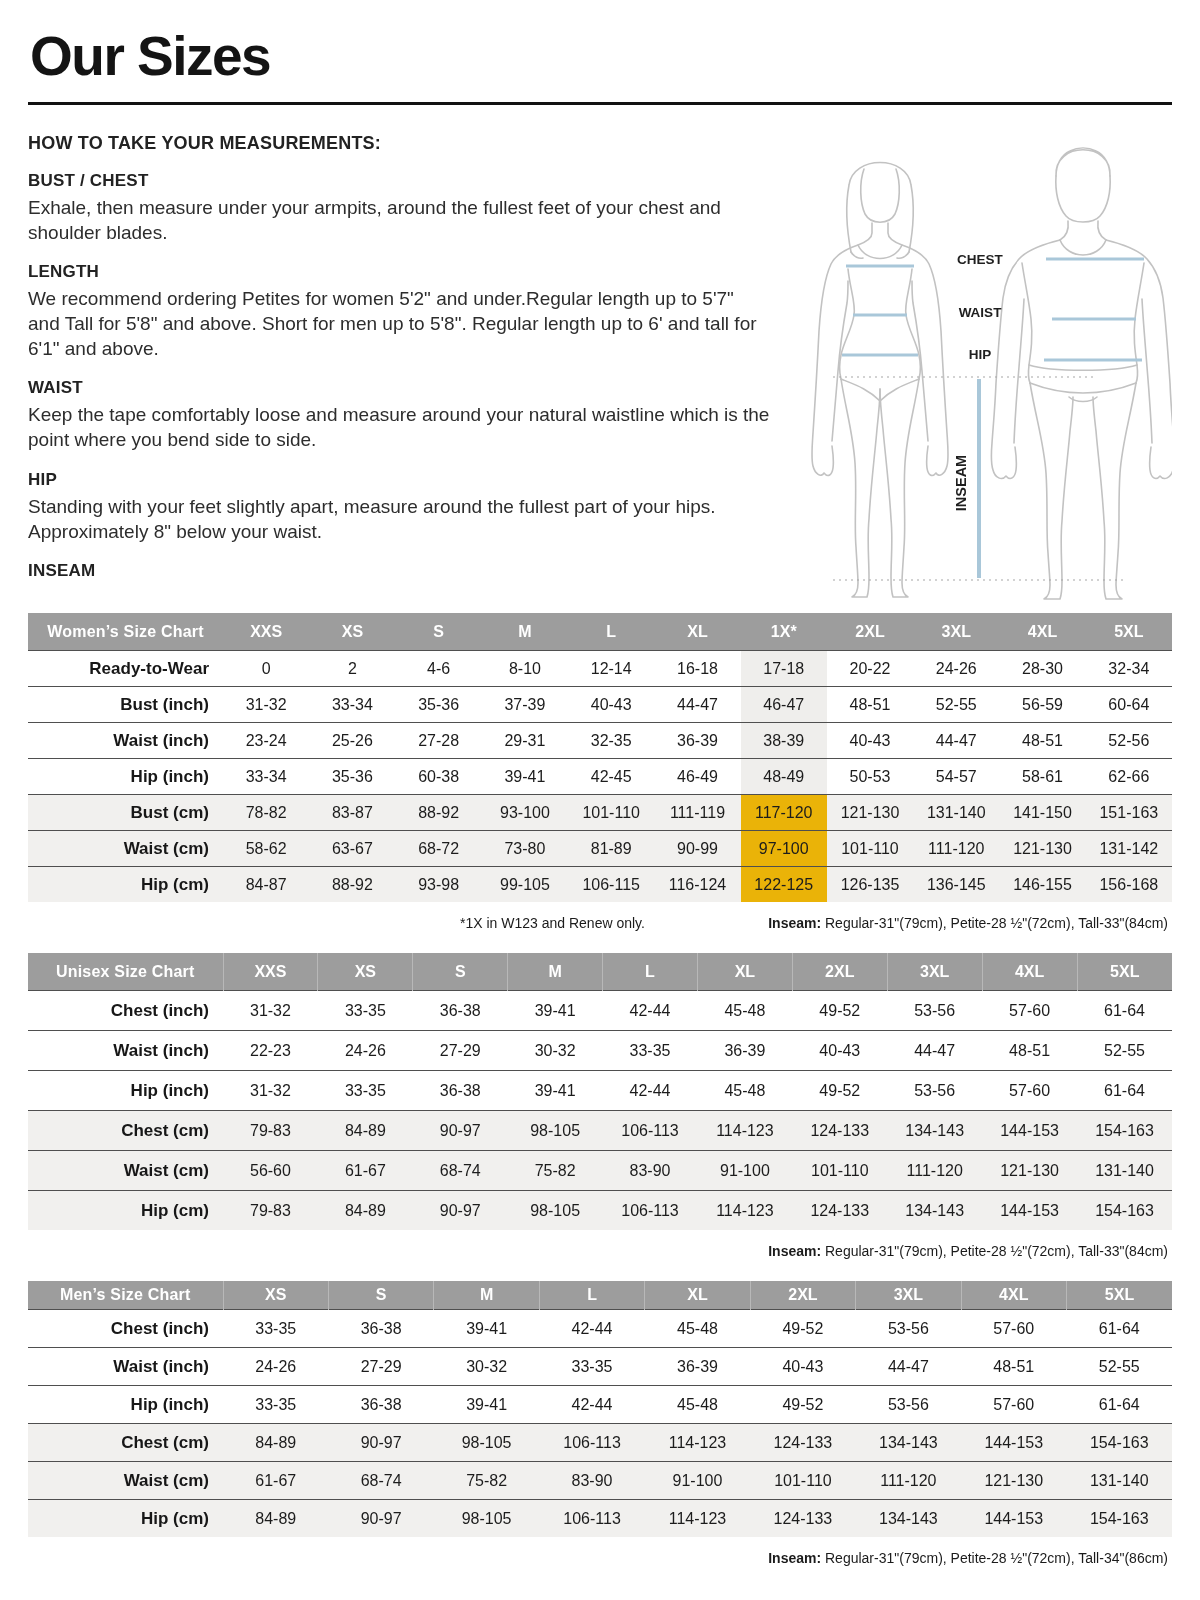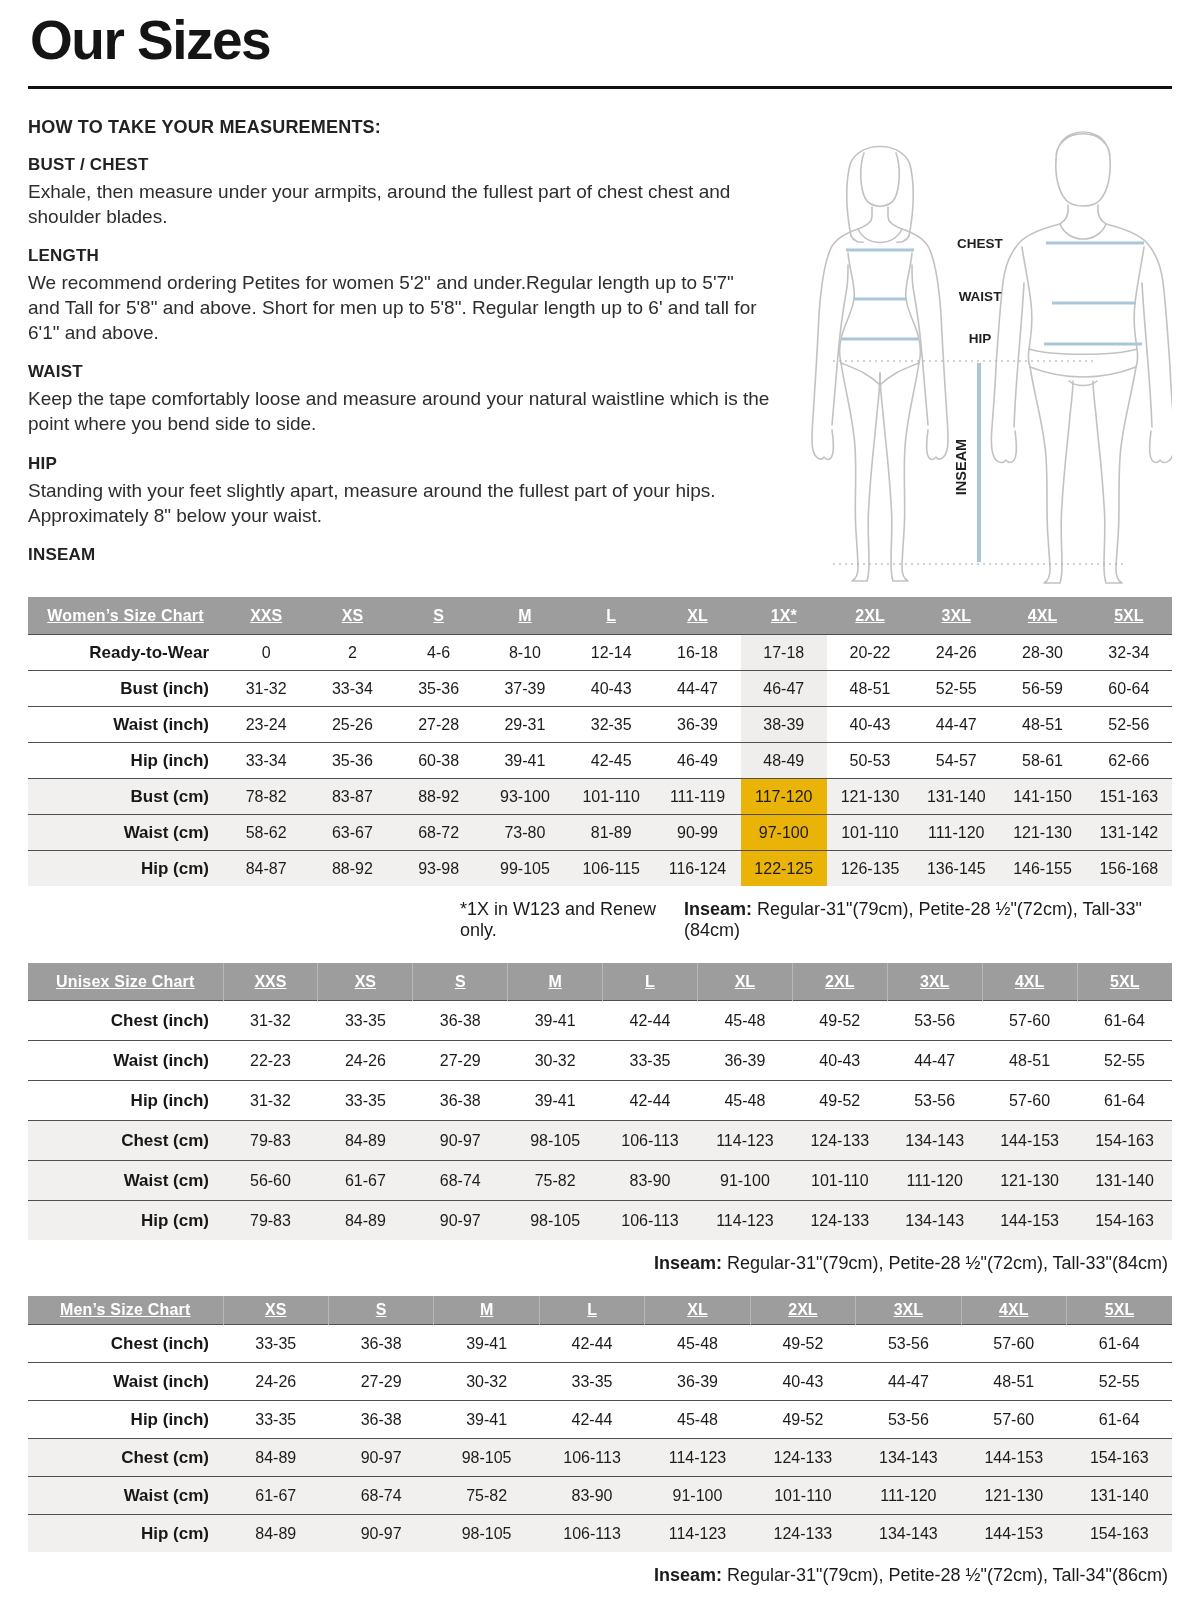--- a/index.html
+++ b/index.html
@@ -1,43 +1,43 @@
 <!DOCTYPE html>
 <html><head>
 <meta charset="utf-8">
 <style>
   html,body{margin:0;padding:0;background:#fff;}
   body{width:1200px;height:1600px;overflow:hidden;font-family:"Liberation Sans",sans-serif;color:#1d1d1d;}
-  .page{padding:8px 28px 0 28px;}
+  .page{padding:24px 28px 0 28px;}
 
   h1[data-name="page-title"]{font-size:55px;font-weight:800;letter-spacing:-1.5px;color:#141414;margin:0 0 14px 2px;}
   .rule{border:none;border-top:3px solid #121212;margin:0 0 24px 0;}
 
   .intro{display:flex;align-items:flex-start;}
   .intro-text{width:742px;}
   .howto{font-size:18px;font-weight:700;letter-spacing:.2px;margin:4px 0 6px 0;color:#222;}
   .m-section h3{font-size:17px;font-weight:700;margin:17px 0 4px 0;color:#222;letter-spacing:.2px;}
   .m-section p{font-size:19px;line-height:1.32;margin:0;color:#2d2d2d;}
   .diagram-wrap{flex:1;display:flex;justify-content:flex-end;padding-top:2px;}
 
   .tables{margin-top:10px;}
   table.size-table{width:100%;border-collapse:collapse;table-layout:fixed;}
-  .size-table thead th{background:#9d9d9d;color:#fff;font-weight:700;font-size:16px;text-align:center;padding:0;text-decoration:underline;}
+  .size-table thead th{background:#9d9d9d;color:#fff;font-weight:700;font-size:16px;text-align:center;padding:0;}
   .size-table thead th.tbl-title{font-size:16px;letter-spacing:.2px;}
   .size-table.divided thead th + th{border-left:1px solid rgba(255,255,255,.28);}
   .size-table tbody td{border-top:1px solid #4f4f4f;text-align:center;font-size:16px;color:#1c1c1c;padding:0;}
   .size-table tbody td.row-label{text-align:right;padding-right:14px;font-weight:700;font-size:17px;color:#171717;}
   .size-table tbody tr.shaded td{background:#f1f0ee;}
   .size-table tbody td.hl{background:#efeeec;}
   .size-table tbody tr.shaded td.hl{background:#eab308;}
   .t0 thead th{height:37px;} .t0 tbody td{height:35px;}
   .t1 thead th{height:37px;} .t1 tbody td{height:39px;}
   .t2 thead th{height:28px;} .t2 tbody td{height:37px;}
 
-  .table-notes{display:flex;align-items:baseline;font-size:18px;color:#1b1b1b;margin:13px 0 22px 0;}
+  .table-notes{display:flex;align-items:baseline;font-size:14px;color:#1b1b1b;margin:13px 0 22px 0;}
   .table-notes .note-left{margin-left:432px;}
   .table-notes .note-right{margin-left:auto;padding-right:4px;}
   .table-notes.right-only{justify-content:flex-end;}
   .note-right b{font-weight:700;}
 
   svg text{font-family:"Liberation Sans",sans-serif;}
 </style>
 </head>
 <body>
 
@@ -45,21 +45,21 @@
 
   <h1 data-name="page-title">Our Sizes</h1>
   <hr class="rule" data-name="title-divider">
 
   <div class="intro" data-name="intro-section">
     <div class="intro-text" data-name="measurement-instructions">
       <div class="howto" data-name="howto-heading">HOW TO TAKE YOUR MEASUREMENTS:</div>
       <div data-name="instruction-sections">
           <div class="m-section" data-name="measurement-section">
             <h3 data-name="section-title">BUST / CHEST</h3>
-            <p data-name="section-body">Exhale, then measure under your armpits, around the fullest part of chest chest and shoulder blades.</p>
+            <p data-name="section-body">Exhale, then measure under your armpits, around the fullest feet of your chest and shoulder blades.</p>
           </div>
           <div class="m-section" data-name="measurement-section">
             <h3 data-name="section-title">LENGTH</h3>
             <p data-name="section-body">We recommend ordering Petites for women 5'2" and under.Regular length up to 5'7" and Tall for 5'8" and above. Short for men up to 5'8". Regular length up to 6' and tall for 6'1" and above.</p>
           </div>
           <div class="m-section" data-name="measurement-section">
             <h3 data-name="section-title">WAIST</h3>
             <p data-name="section-body">Keep the tape comfortably loose and measure around your natural waistline which is the point where you bend side to side.</p>
           </div>
           <div class="m-section" data-name="measurement-section">

